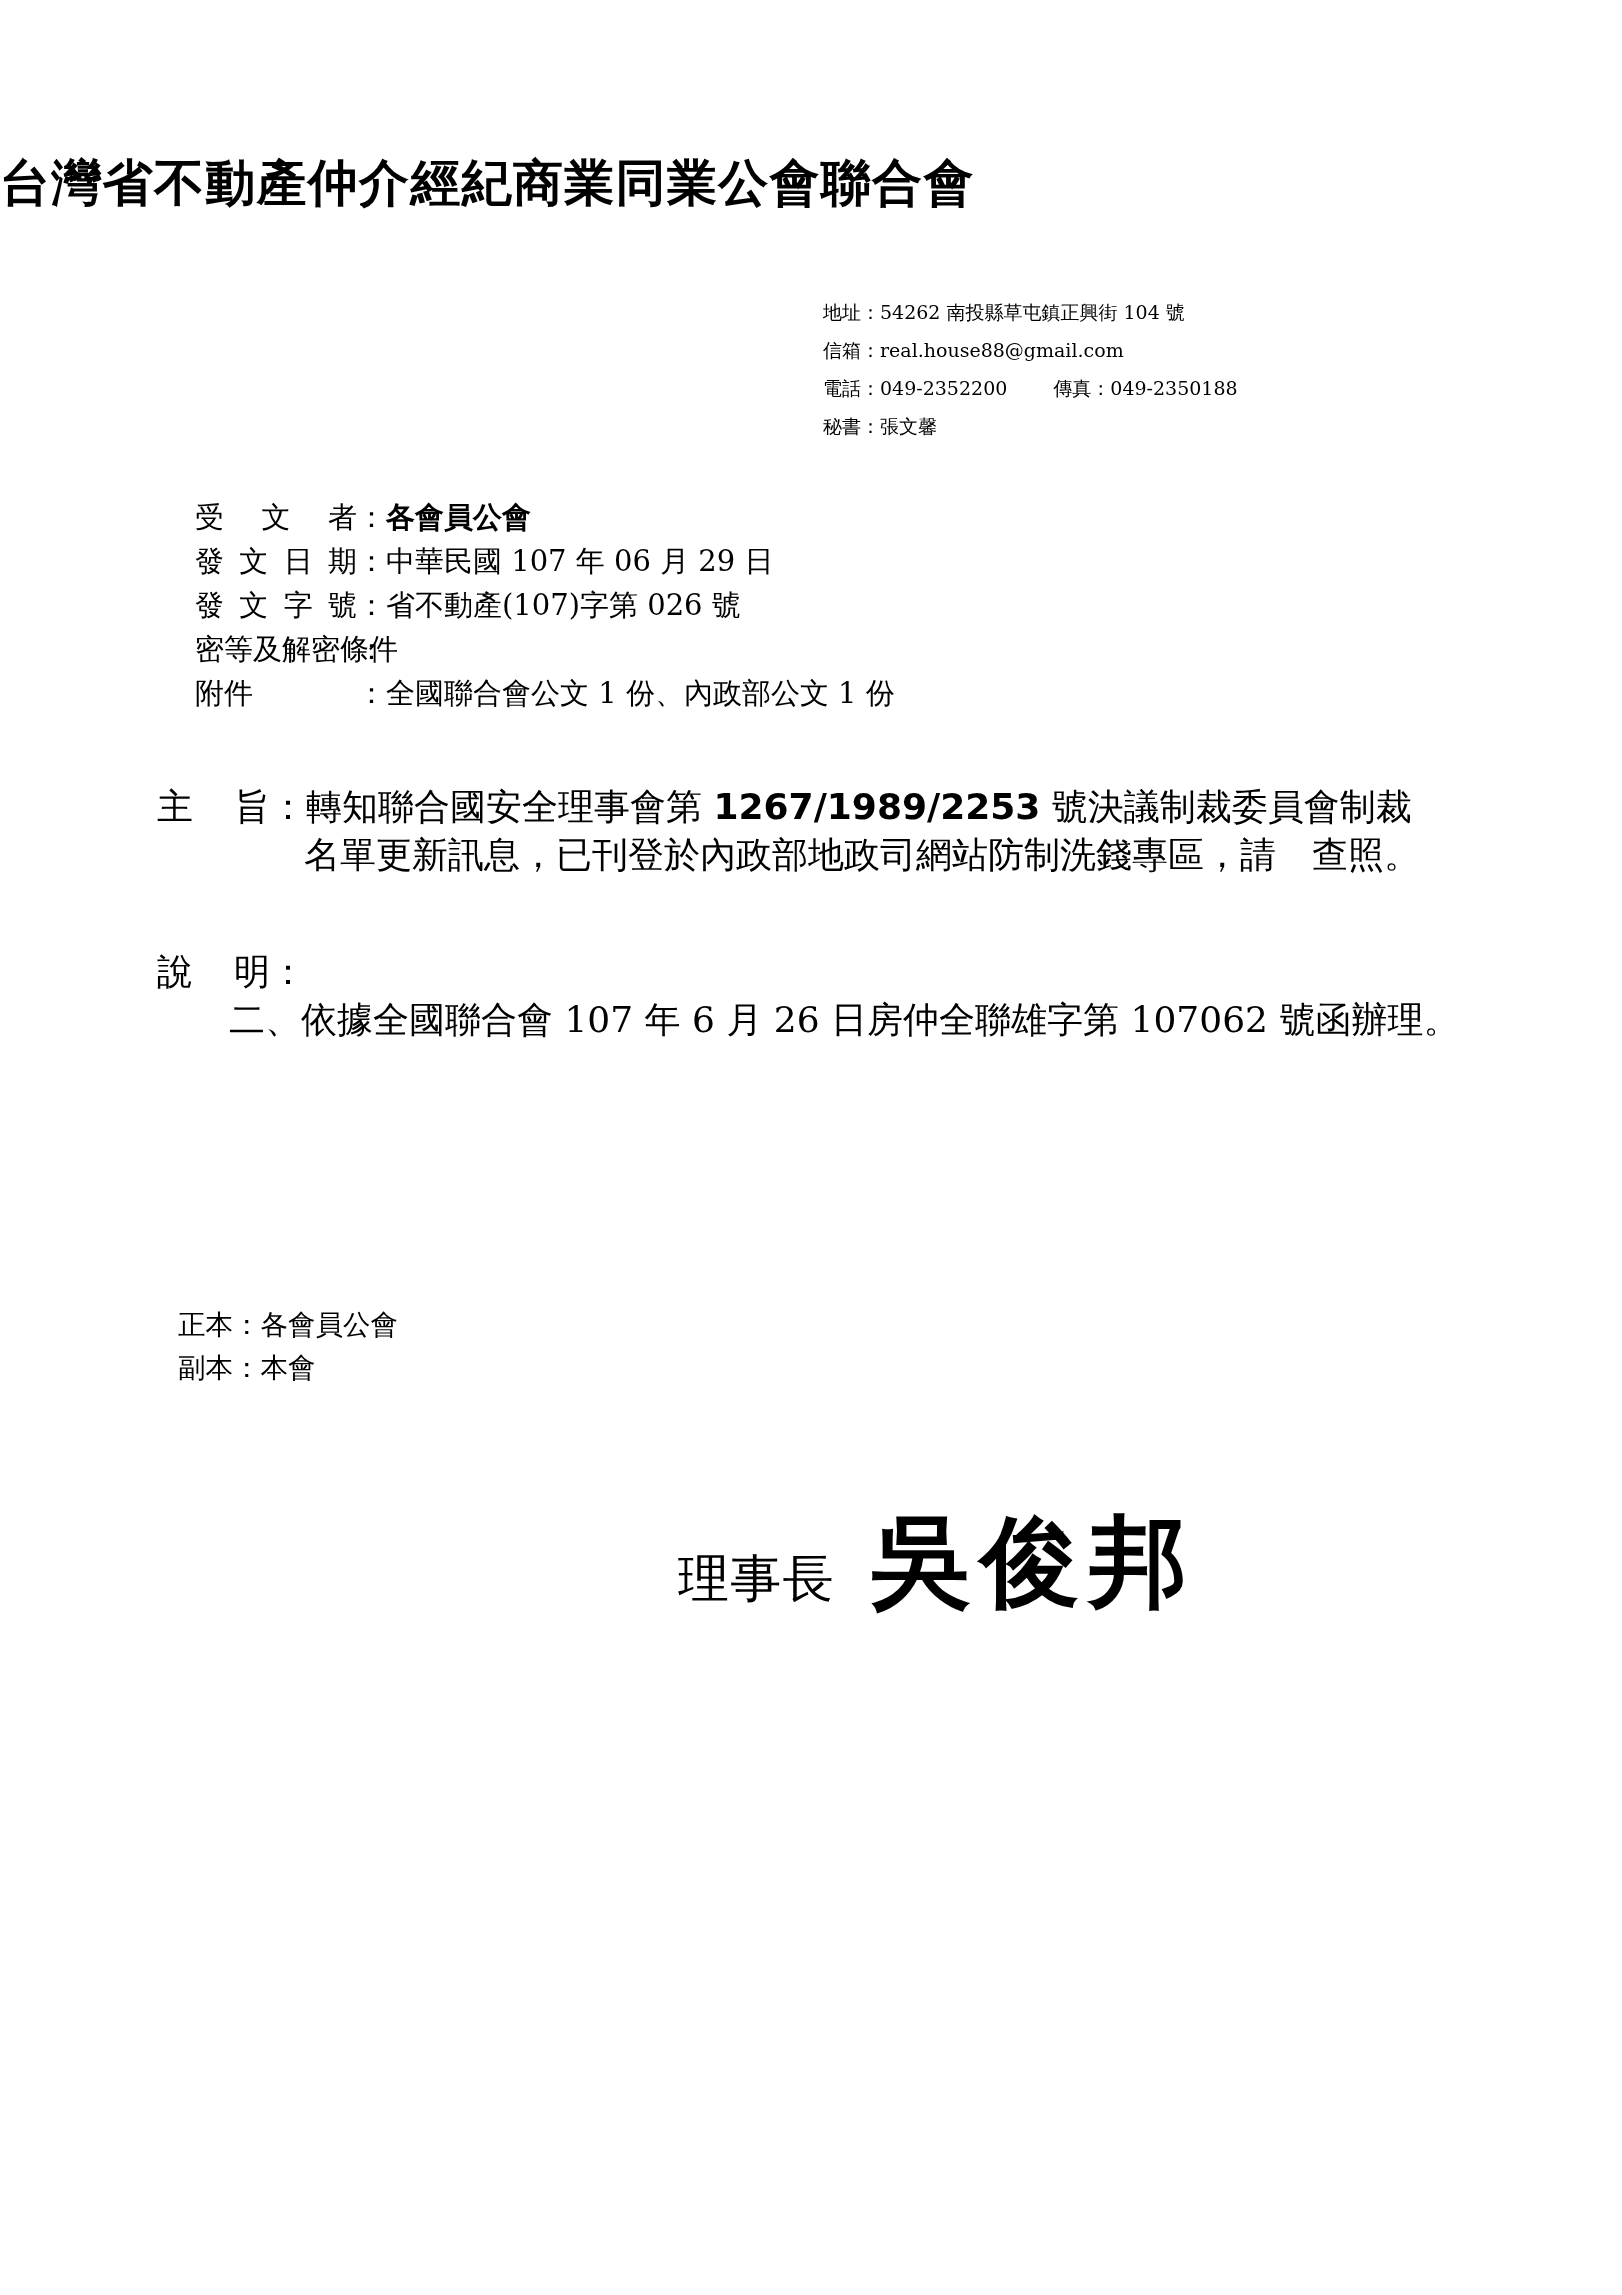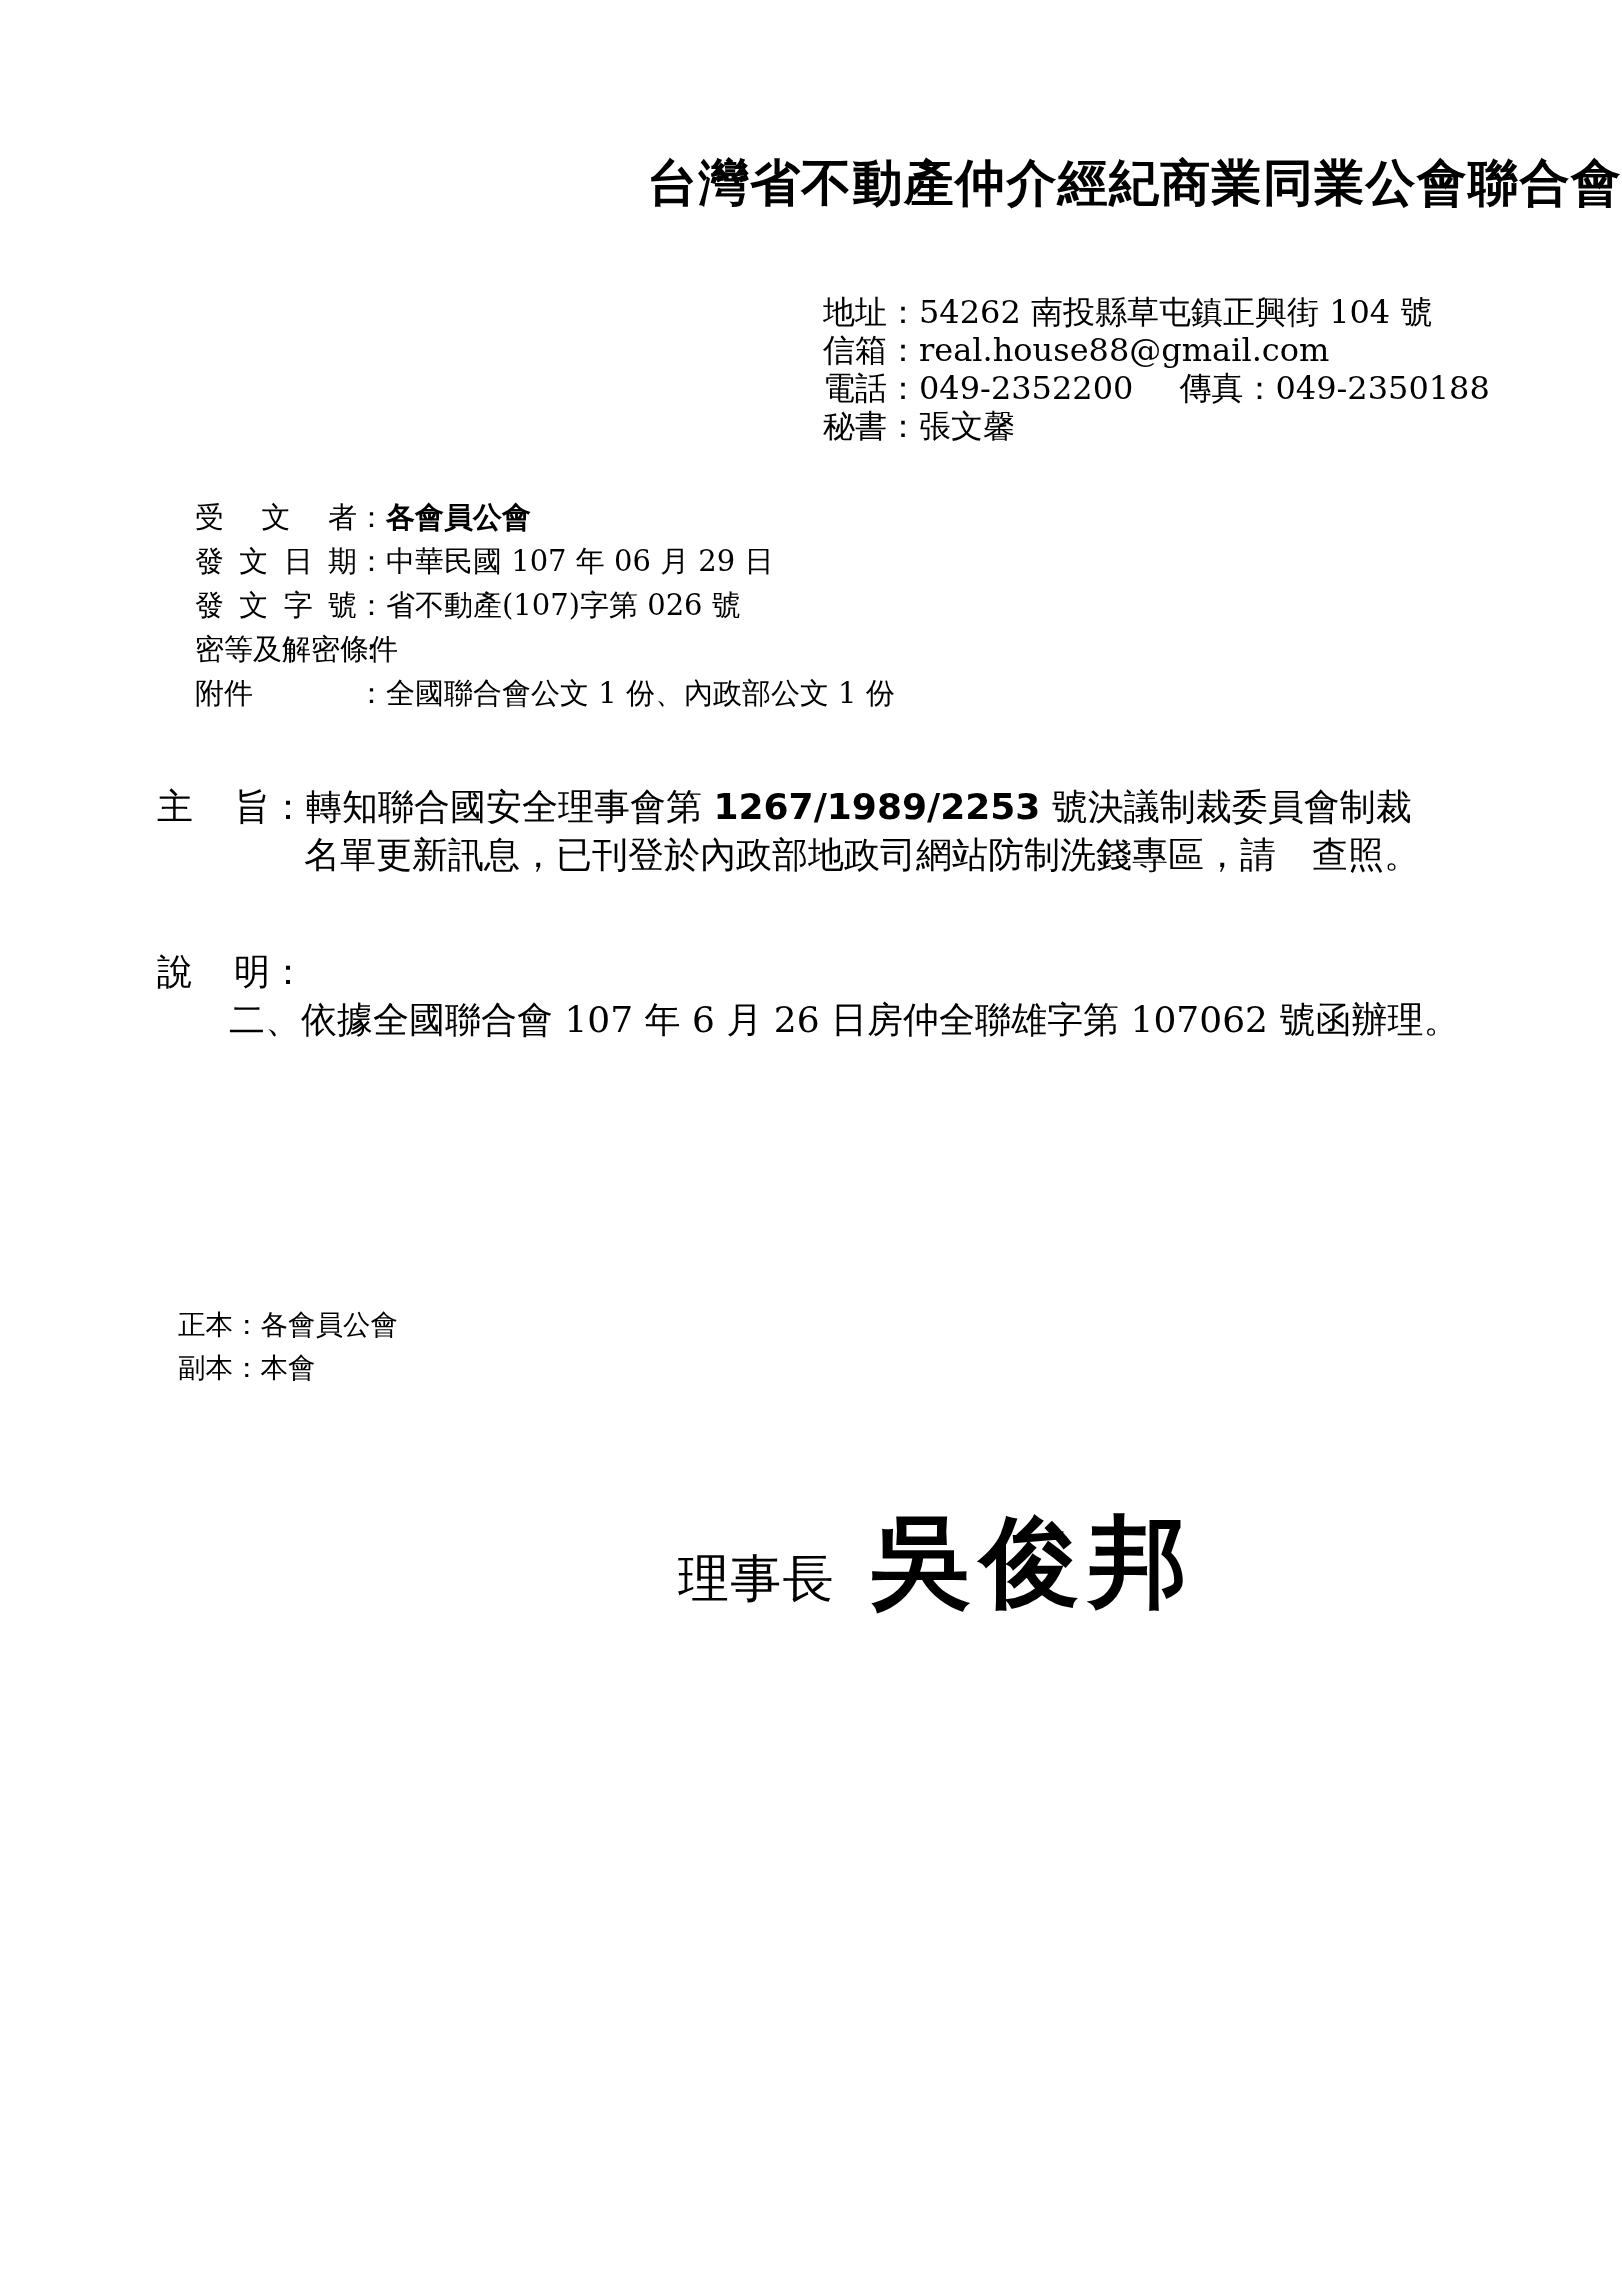--- a/index.html
+++ b/index.html
@@ -19,35 +19,35 @@
     background: #ffffff;
     overflow: hidden;
   }
 
   
   .doc-title {
     position: absolute;
     left: 0;
     top: 156px;
     width: 1622px;
-    text-align: right;
+    text-align: left;
     font-family: "DejaVu Sans", "Liberation Sans", sans-serif;
     font-weight: bold;
     font-size: 50px;
     letter-spacing: 1.3px;
     line-height: 1.1;
     white-space: nowrap;
   }
 
   
   .contact-block {
     position: absolute;
     left: 823px;
     top: 293px;
-    font-size: 32px;
+    font-size: 19px;
     line-height: 38px;
     white-space: nowrap;
   }
   .contact-line {
     white-space: nowrap;
   }
   .contact-line .val {
     font-family: "DejaVu Serif", "Liberation Serif", serif;
   }
   .fax-gap {

